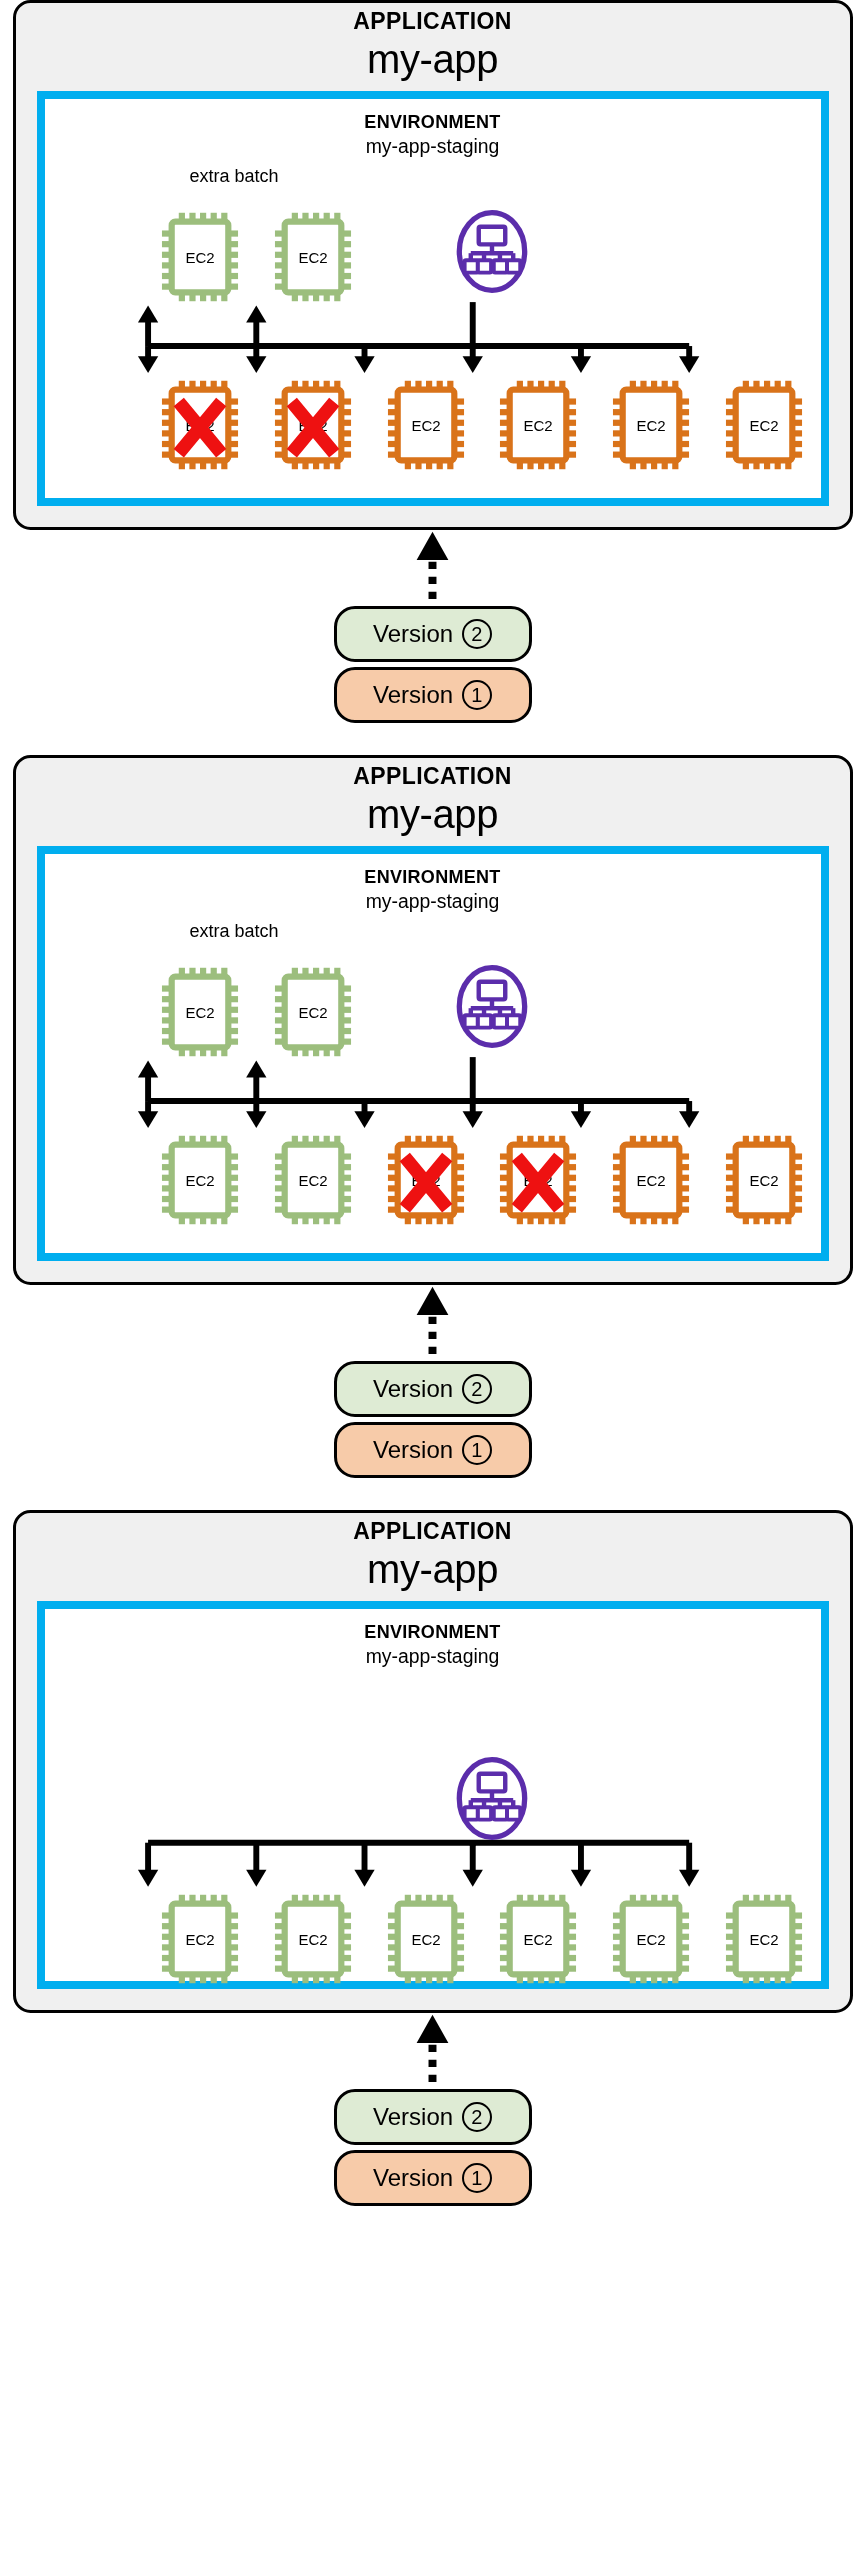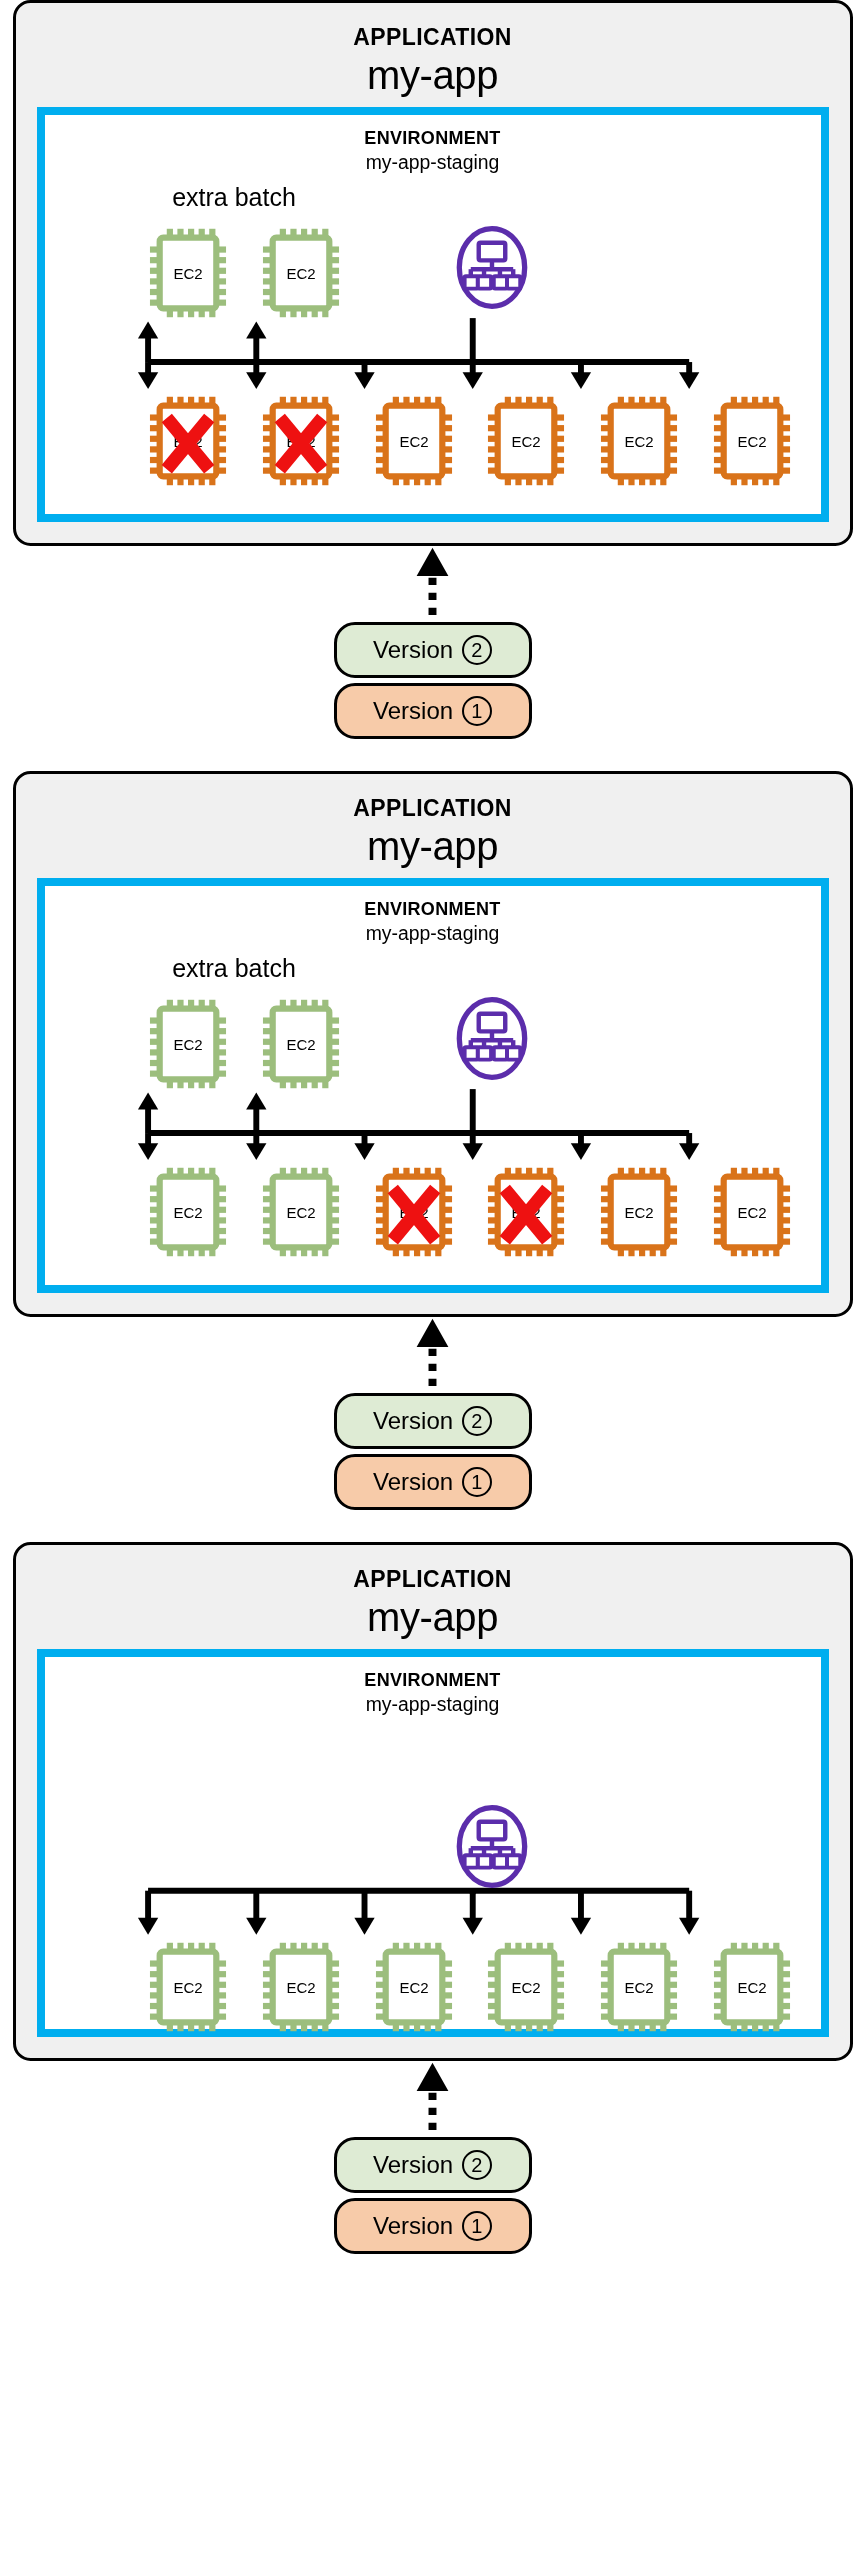--- a/index.html
+++ b/index.html
@@ -25,21 +25,21 @@
     flex-direction: column;
     align-items: center;
   }
 
   
   .app-panel {
     width: 840px;
     background: #f0f0f0;
     border: 3.5px solid #000000;
     border-radius: 17.6px;
-    padding: 20px 21px 21px 21px;
+    padding: 4px 21px 21px 21px;
   }
 
   .app-header {
     text-align: center;
     padding-bottom: 8.8px;
   }
   .app-kind {
     font-size: 23px;
     font-weight: bold;
     letter-spacing: 0.4px;
@@ -79,38 +79,38 @@
     height: 318px;
   }
   .topology.compact { height: 291px; }
 
   .batch-label {
     position: absolute;
     left: 81px;
     top: 5.3px;
     width: 185px;
     text-align: center;
-    font-size: 25px;
+    font-size: 18px;
     line-height: 1.2;
   }
 
   
   .lb {
     position: absolute;
     left: 393px;
     top: 49px;
     width: 76px;
     height: 92px;
   }
   .lb.lb-center { left: 393px; top: 85px; }
 
   
   .row {
     position: absolute;
-    left: 0;
+    left: 12px;
     width: 100%;
     height: 95px;
   }
   .row-top    { top: 49px; }
   .row-bottom { top: 217px; }
   .row-single { top: 221px; }
 
   .slot {
     position: absolute;
     width: 85px;

